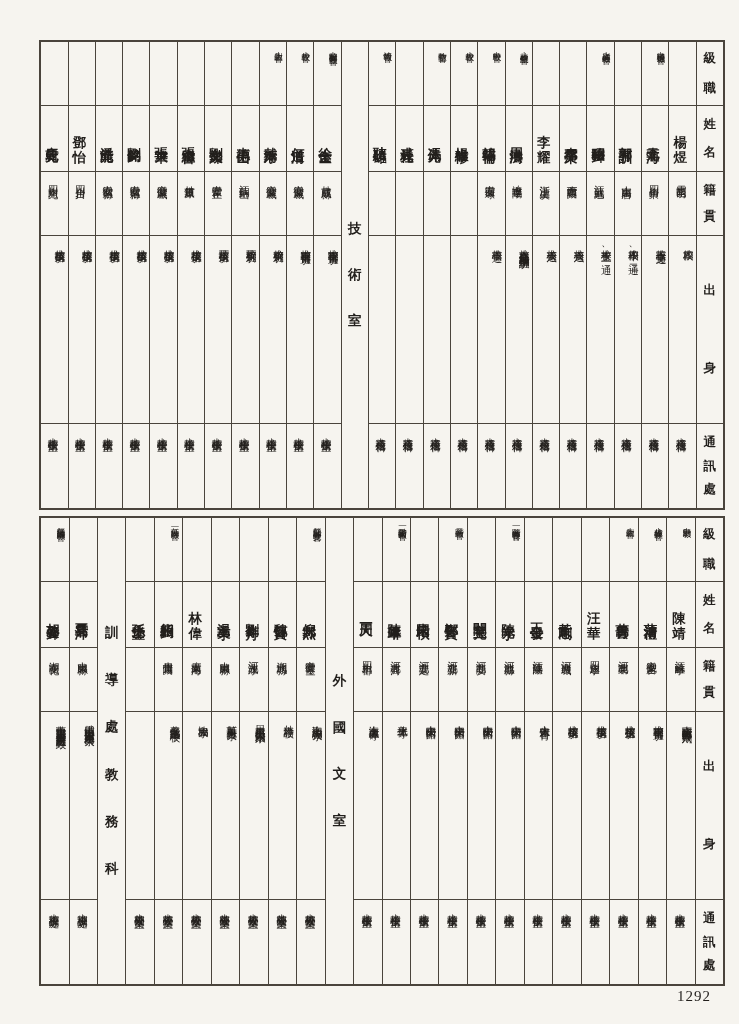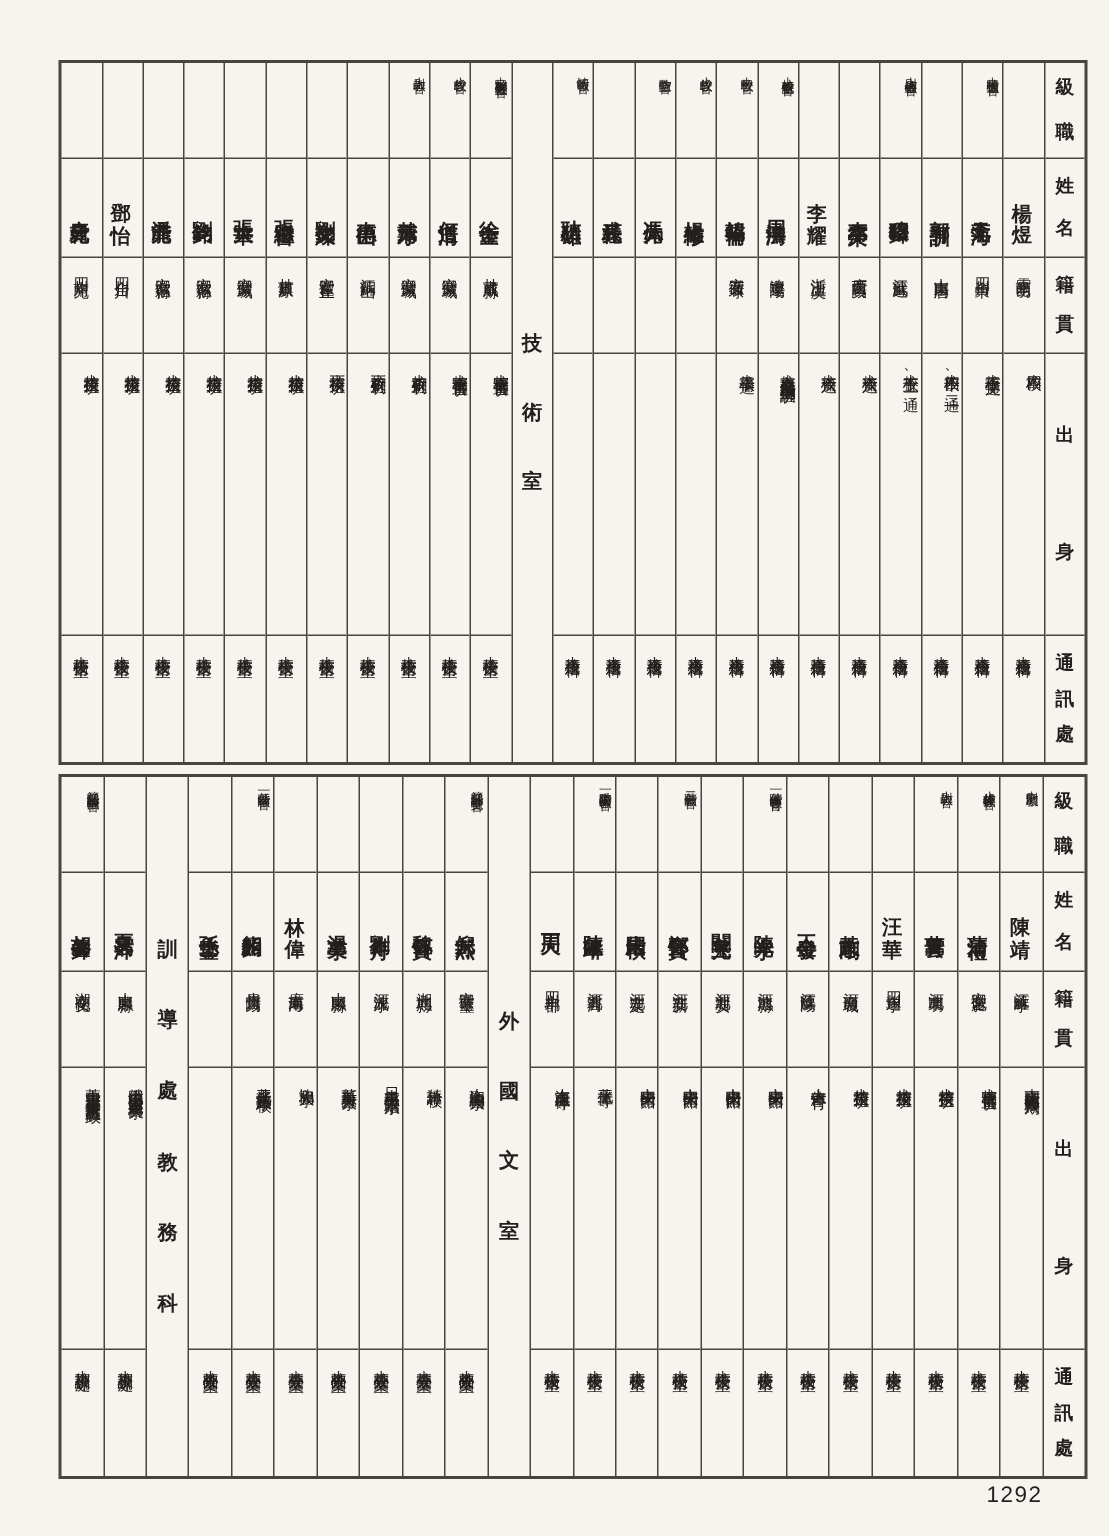--- a/index.html
+++ b/index.html
@@ -111,22 +111,22 @@
     display:flex;
     flex-direction:column;
     justify-content:space-between;
     align-items:center;
     font-weight:bold;
     font-size:13.5px;
   }
   .page-number{
     position:absolute;
     top:988px;
-    right:44px;
-    font-family:Liberation Sans, sans-serif;
+    right:28px;
+    font-family:Liberation Serif, serif;
     font-size:15px;
     letter-spacing:1px;
     color:var(--ink);
   }
 </style>
 </head>
 <body>
 
 <div class="page">
 

